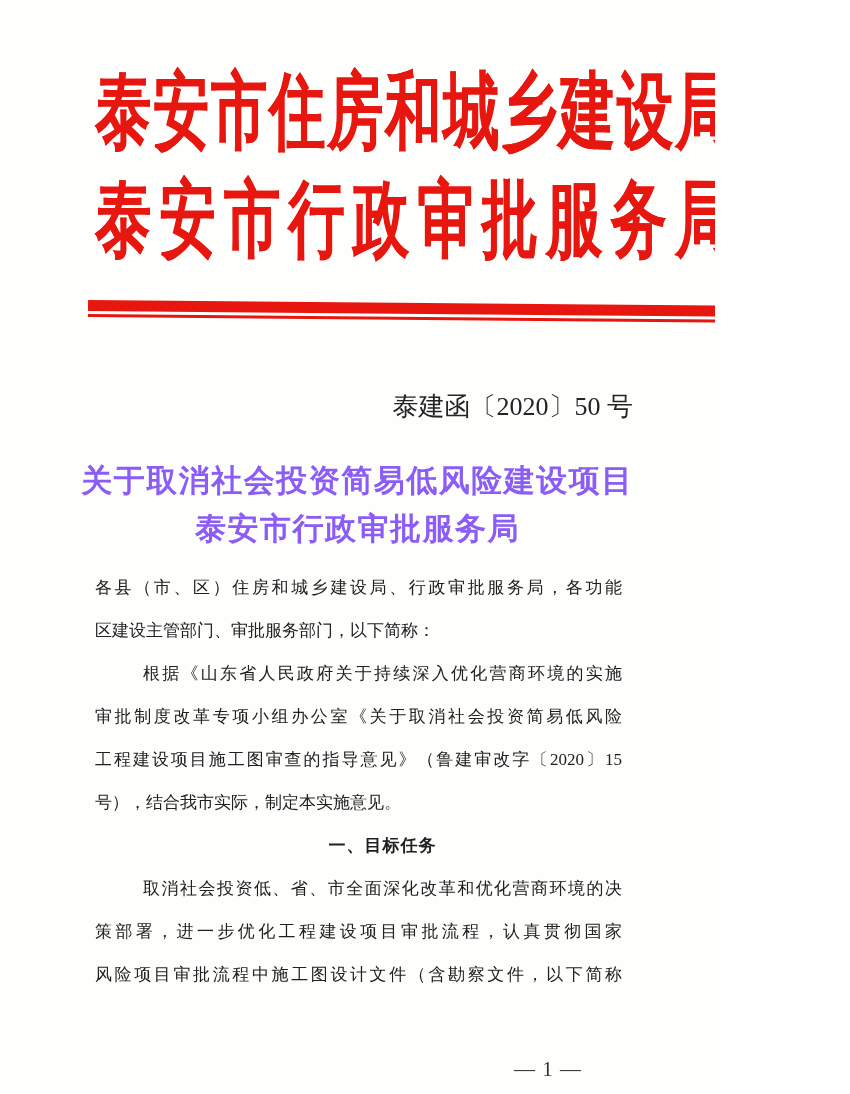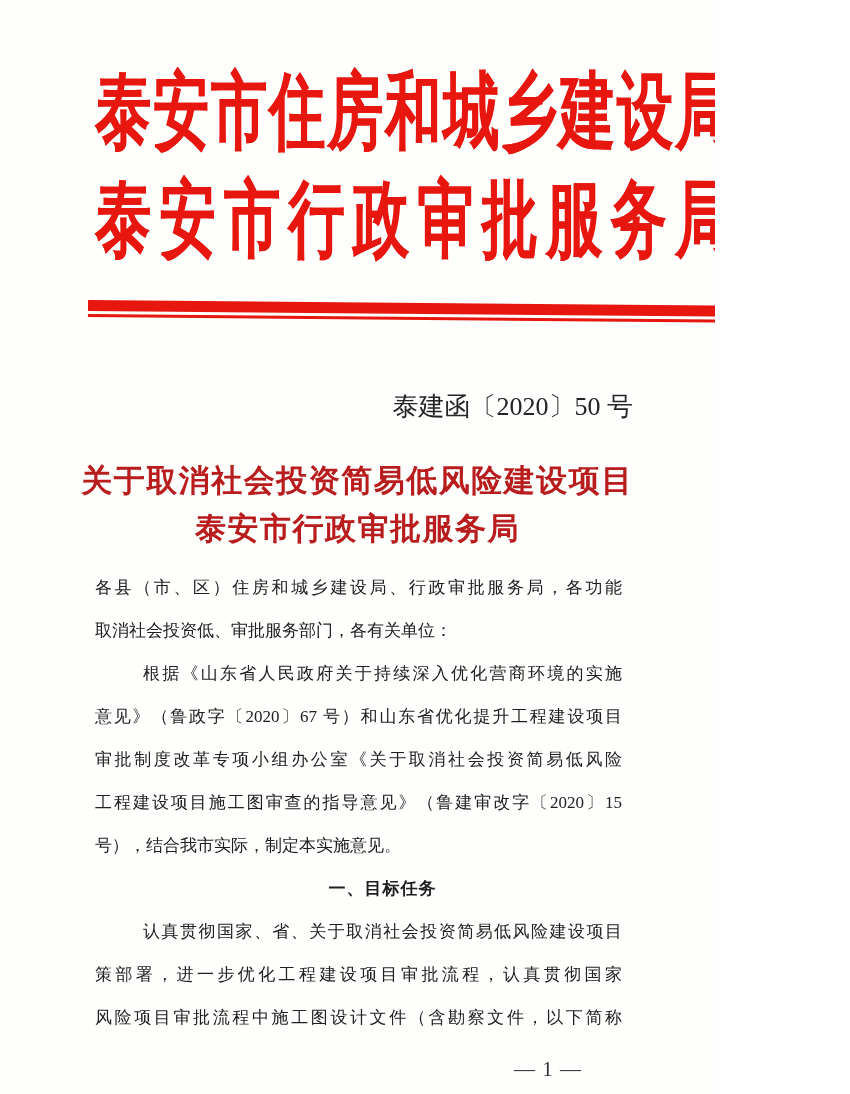--- a/index.html
+++ b/index.html
@@ -55,21 +55,21 @@
   }
 
   
   .doc-title {
     margin: 33px 0 0 0;
     font-size: 31px;
     line-height: 48px;
     font-weight: bold;
     text-align: center;
     letter-spacing: 1.5px;
-    color: #b91c1c;
+    color: #8b5cf6;
   }
 
   
   .body-text { margin: 13px 93px 0 95px; }
   .b-line {
     font-size: 17px;
     line-height: 43px;
     height: 43px;
     color: #202020;
   }
@@ -111,27 +111,26 @@
 
   <div class="doc-number">泰建函〔2020〕50 号</div>
 
   <div class="doc-title">
     <div>关于取消社会投资简易低风险建设项目</div>
     <div>泰安市行政审批服务局</div>
   </div>
 
   <div class="body-text">
     <div class="b-line j">各县（市、区）住房和城乡建设局、行政审批服务局，各功能</div>
-    <div class="b-line">取消社会投资低、审批服务部门，各有关单位：</div>
+    <div class="b-line">区建设主管部门、审批服务部门，以下简称：</div>
     <div class="b-line ind j">根据《山东省人民政府关于持续深入优化营商环境的实施</div>
-    <div class="b-line j">意见》（鲁政字〔2020〕67 号）和山东省优化提升工程建设项目</div>
     <div class="b-line j">审批制度改革专项小组办公室《关于取消社会投资简易低风险</div>
     <div class="b-line j">工程建设项目施工图审查的指导意见》（鲁建审改字〔2020〕15</div>
     <div class="b-line">号），结合我市实际，制定本实施意见。</div>
     <div class="b-line ind hd">一、目标任务</div>
-    <div class="b-line ind j">认真贯彻国家、省、关于取消社会投资简易低风险建设项目</div>
+    <div class="b-line ind j">取消社会投资低、省、市全面深化改革和优化营商环境的决</div>
     <div class="b-line j">策部署，进一步优化工程建设项目审批流程，认真贯彻国家</div>
     <div class="b-line j">风险项目审批流程中施工图设计文件（含勘察文件，以下简称</div>
   </div>
 
   <div class="page-number">— 1 —</div>
 
 </div>
 
 </body></html>

